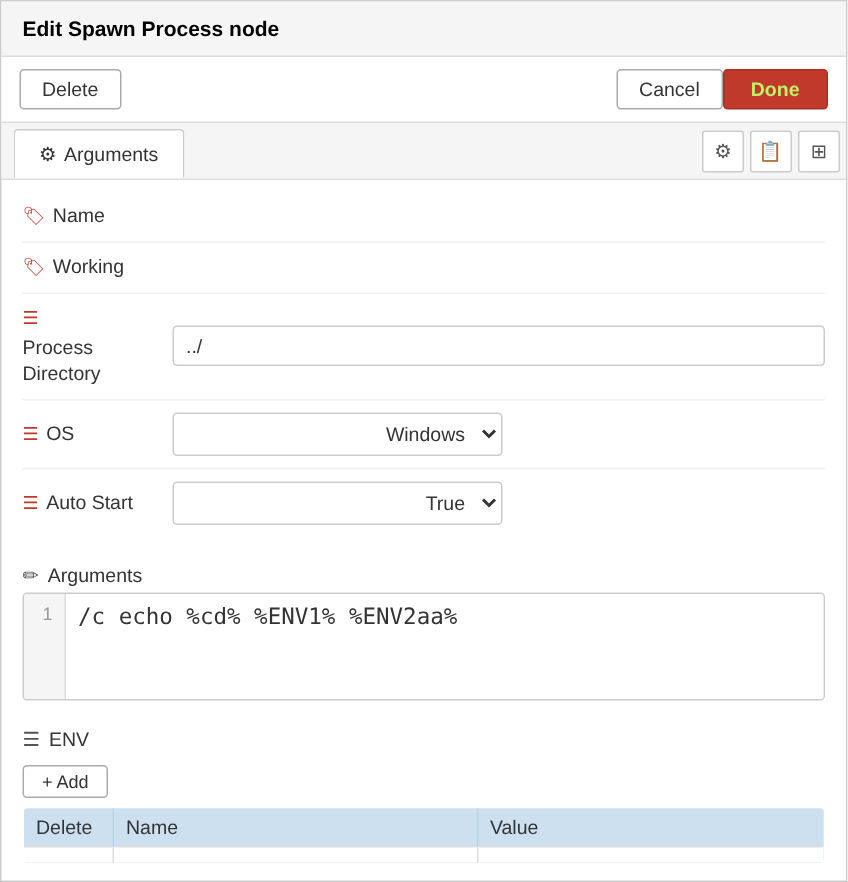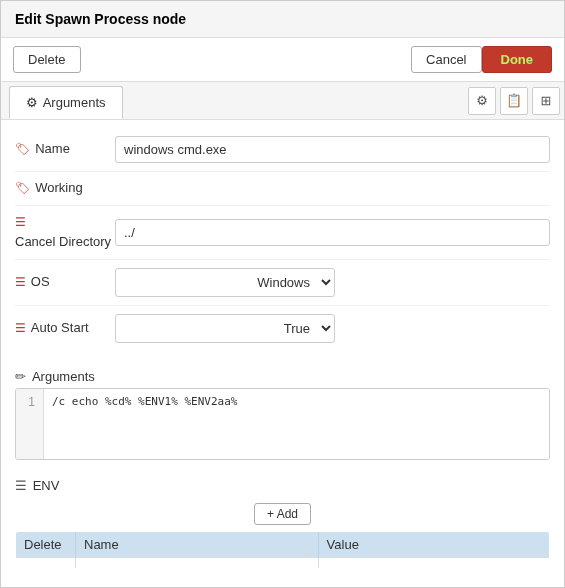--- a/index.html
+++ b/index.html
@@ -191,35 +191,34 @@
       font-size: 12px;
       color: #999;
       min-width: 28px;
       text-align: right;
       user-select: none;
     }
     .arguments-text {
       flex: 1;
       padding: 6px 8px;
       font-family: monospace;
-      font-size: 11px;
+      font-size: 15px;
       color: #333;
       border: none;
       outline: none;
       resize: none;
       background: #fff;
       min-height: 70px;
     }
 
     .env-section {
       padding: 0 14px 8px 14px;
     }
     .env-add-row {
       display: flex;
-      justify-content: center;
       padding: 6px 0;
     }
     .btn-add {
       background: #fff;
       border: 1px solid #aaa;
       color: #333;
       padding: 3px 12px;
       cursor: pointer;
       border-radius: 3px;
       font-size: 12px;
@@ -298,34 +297,33 @@
   </div>
 
   <div class="content-area">
     <div class="form-section">
 
       <div class="form-row">
         <div class="field-label">
           <span class="field-label-icon">🏷</span>
           <span class="label-text">Name</span>
         </div>
-        <input class="field-input" type="text" value="windows cmd.exe" style="">
       </div>
 
       <div class="form-row">
         <div class="field-label">
           <span class="field-label-icon">🏷</span>
           <span class="label-text">Working</span>
         </div>
       </div>
 
       <div class="form-row">
         <div class="field-label working-dir-label">
           <span class="field-label-icon">☰</span>
-          <span class="label-text">Cancel Directory</span>
+          <span class="label-text">Process Directory</span>
         </div>
         <input class="field-input" type="text" value="../" style="">
       </div>
 
       <div class="form-row">
         <div class="field-label">
           <span class="field-label-icon">☰</span>
           <span class="label-text">OS</span>
         </div>
         <select class="field-select">

